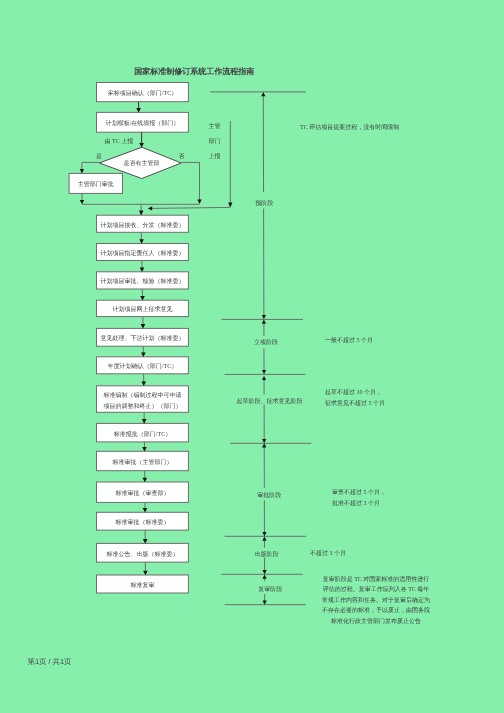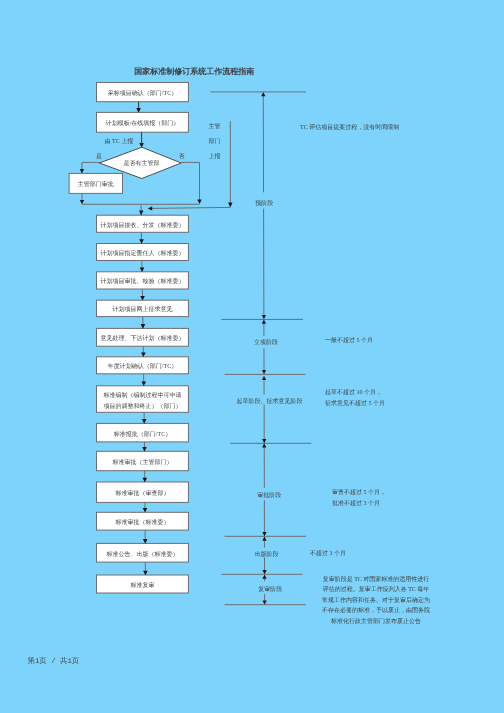--- a/index.html
+++ b/index.html
@@ -1,34 +1,34 @@
 <!DOCTYPE html>
 <html><head>
 <meta charset="utf-8">
 <title>国家标准制修订系统工作流程指南</title>
 <style>
   html,body{margin:0;padding:0;background:#ffffff;}
   body{width:504px;height:713px;overflow:hidden;
        font-family:"Liberation Serif",serif;color:#404040;
        -webkit-font-smoothing:antialiased;text-rendering:geometricPrecision;}
-  #page{position:relative;width:504px;height:713px;background:#7dd3fc;}
+  #page{position:relative;width:504px;height:713px;background:#86efac;}
   svg#chart{position:absolute;left:0;top:0;width:504px;height:713px;display:block;}
   svg#chart text{fill:#3d3d3d;font-family:"Liberation Serif",serif;}
   .node-rect{fill:#ffffff;stroke:#6e6e6e;stroke-width:1;}
   .node-poly{fill:#ffffff;stroke:#4f4f4f;stroke-width:1;}
   .ln{stroke:#6e6e6e;stroke-width:1;fill:none;}
   .ln-dark{stroke:#333333;stroke-width:1;fill:none;}
   .ah{fill:#151515;stroke:none;}
   .t-title{font-size:8px;font-weight:bold;fill:#1f1f1f;}
   .t-node{font-size:6px;}
   .t-edge{font-size:6px;}
   .t-phase{font-size:6px;}
   .t-note{font-size:6px;}
   .page-footer{position:absolute;left:27.5px;top:656.5px;
-       font-family:Liberation Mono, monospace;font-size:7.4px;color:#3d3d3d;
+       font-family:Liberation Sans, sans-serif;font-size:7.4px;color:#3d3d3d;
        white-space:nowrap;letter-spacing:0px;}
 </style>
 </head>
 <body>
 
 <div id="page">
 
 <svg id="chart" viewBox="0 0 504 713" width="504" height="713" xmlns="http://www.w3.org/2000/svg" shape-rendering="geometricPrecision">
 
   <text class="t-title" x="194.2" y="73.5" text-anchor="middle">国家标准制修订系统工作流程指南</text>

